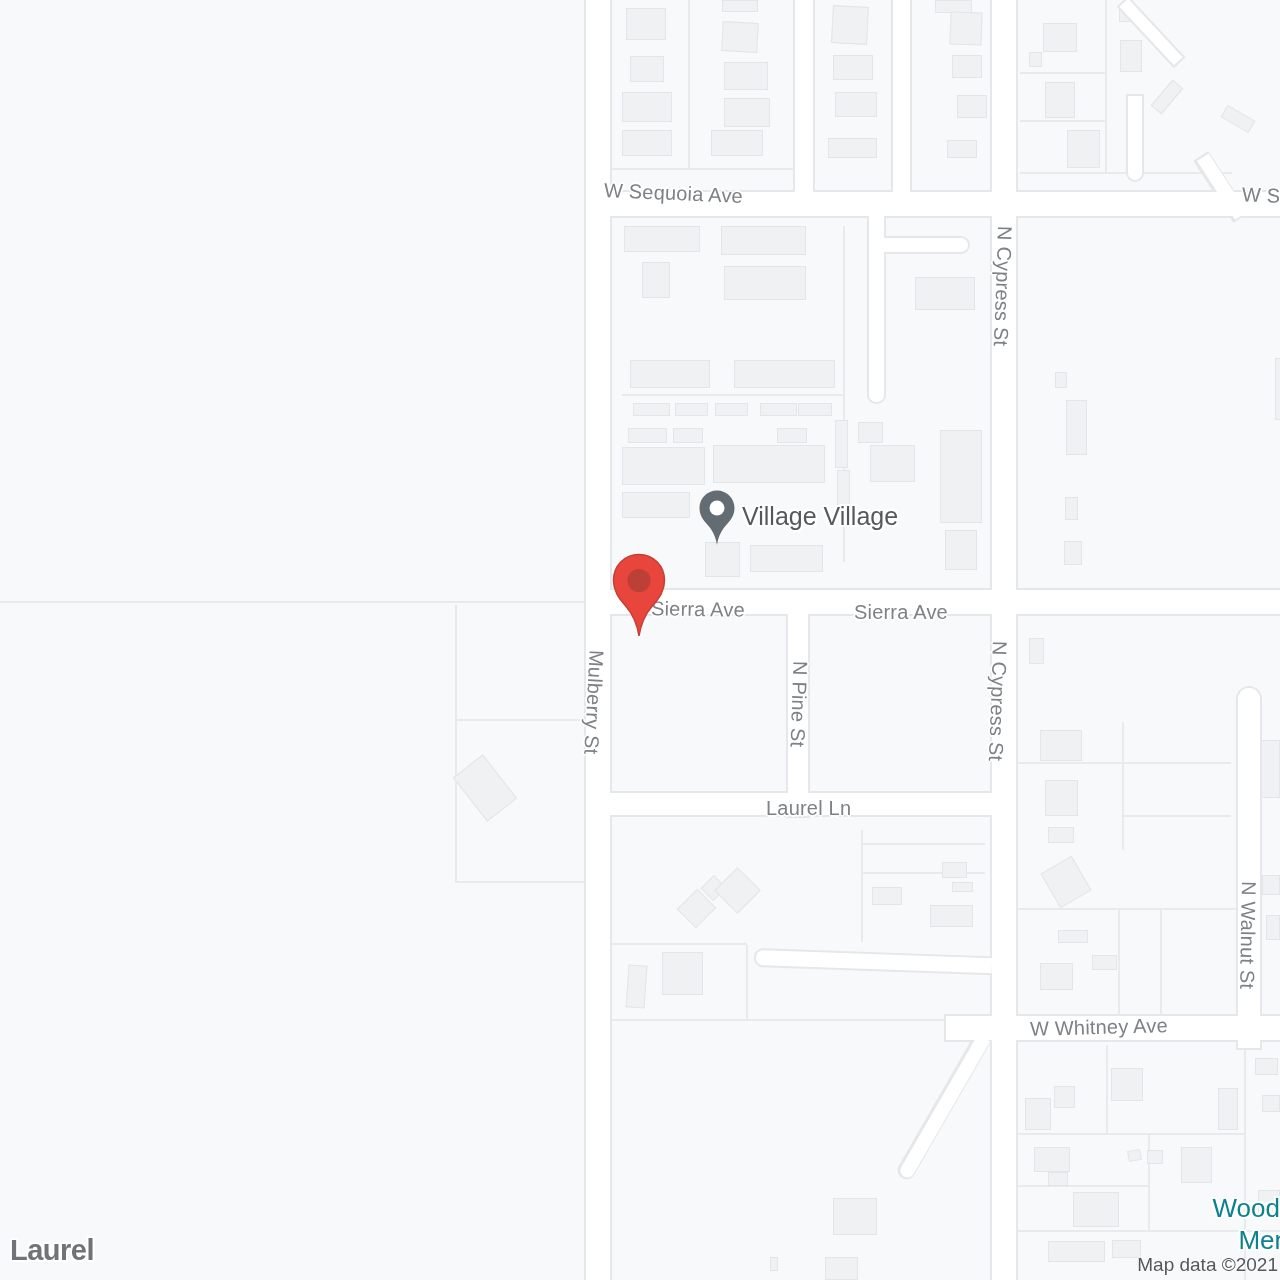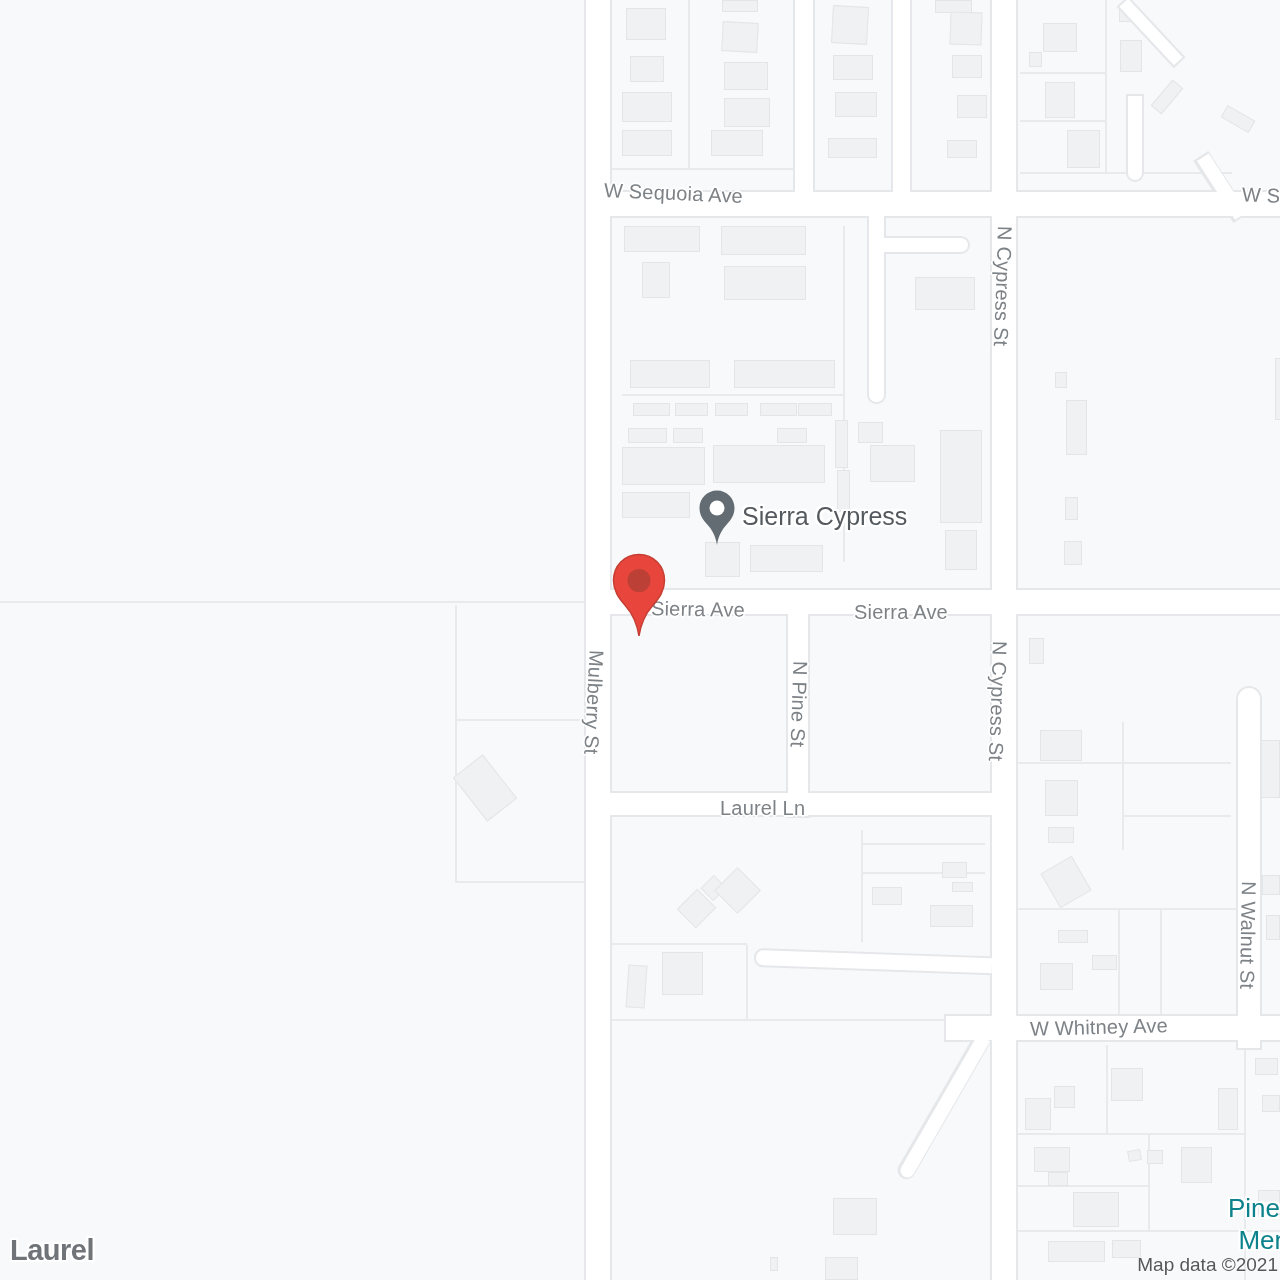--- a/index.html
+++ b/index.html
@@ -212,28 +212,28 @@
 
   <div class="layer">
     <span class="slabel" style="left:604px;top:182px;transform:rotate(2.5deg)">W Sequoia Ave</span>
     <span class="slabel" style="left:1242px;top:184px;transform:rotate(2deg)">W S</span>
     <span class="slabel v" style="left:991px;top:226px;transform:rotate(2deg)">N Cypress St</span>
     <span class="slabel" style="left:651px;top:598px;transform:rotate(1deg)">Sierra Ave</span>
     <span class="slabel" style="left:854px;top:601px">Sierra Ave</span>
     <span class="slabel v" style="left:986px;top:641px;transform:rotate(2deg)">N Cypress St</span>
     <span class="slabel v" style="left:582px;top:650px;transform:rotate(3deg)">Mulberry St</span>
     <span class="slabel v" style="left:787px;top:661px;transform:rotate(2deg)">N Pine St</span>
-    <span class="slabel" style="left:720px;top:797px">Laurel Ln</span>
+    <span class="slabel" style="left:766px;top:797px">Laurel Ln</span>
     <span class="slabel" style="left:1030px;top:1016px;transform:rotate(-1.5deg)">W Whitney Ave</span>
     <span class="slabel v" style="left:1236px;top:881px;transform:rotate(1deg)">N Walnut St</span>
 
-    <span class="poi-label" style="left:742px;top:502px">Sierra Cypress</span>
+    <span class="poi-label" style="left:742px;top:502px">Village Village</span>
 
     <div class="teal-label">
-      <div>Pine</div>
+      <div>Wood</div>
       <div class="teal-line2">Men</div>
     </div>
   </div>
 
   <div class="pin" style="left:697px;top:489px;width:40px;height:58px">
     <svg width="40" height="58" viewBox="0 0 40 58">
       <path d="M20 1.5 C10 1.5 2.5 9.5 2.5 19 C2.5 25.8 5.8 30.6 10.5 35.8 C14.5 40.3 18.3 45.7 20 56 C21.7 45.7 25.5 40.3 29.5 35.8 C34.2 30.6 37.5 25.8 37.5 19 C37.5 9.5 30 1.5 20 1.5 Z" fill="#646C73"></path>
       <circle cx="20" cy="19" r="7.5" fill="#FFFFFF"></circle>
     </svg>
   </div>

